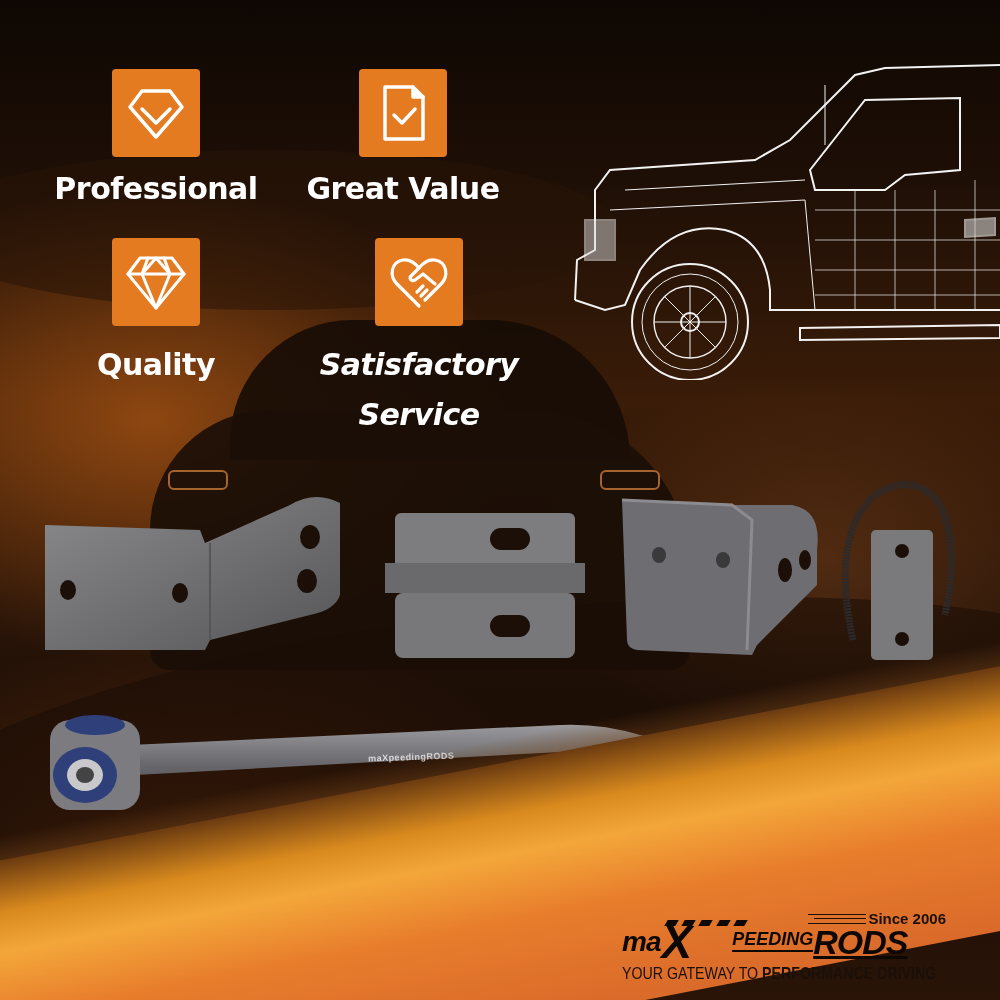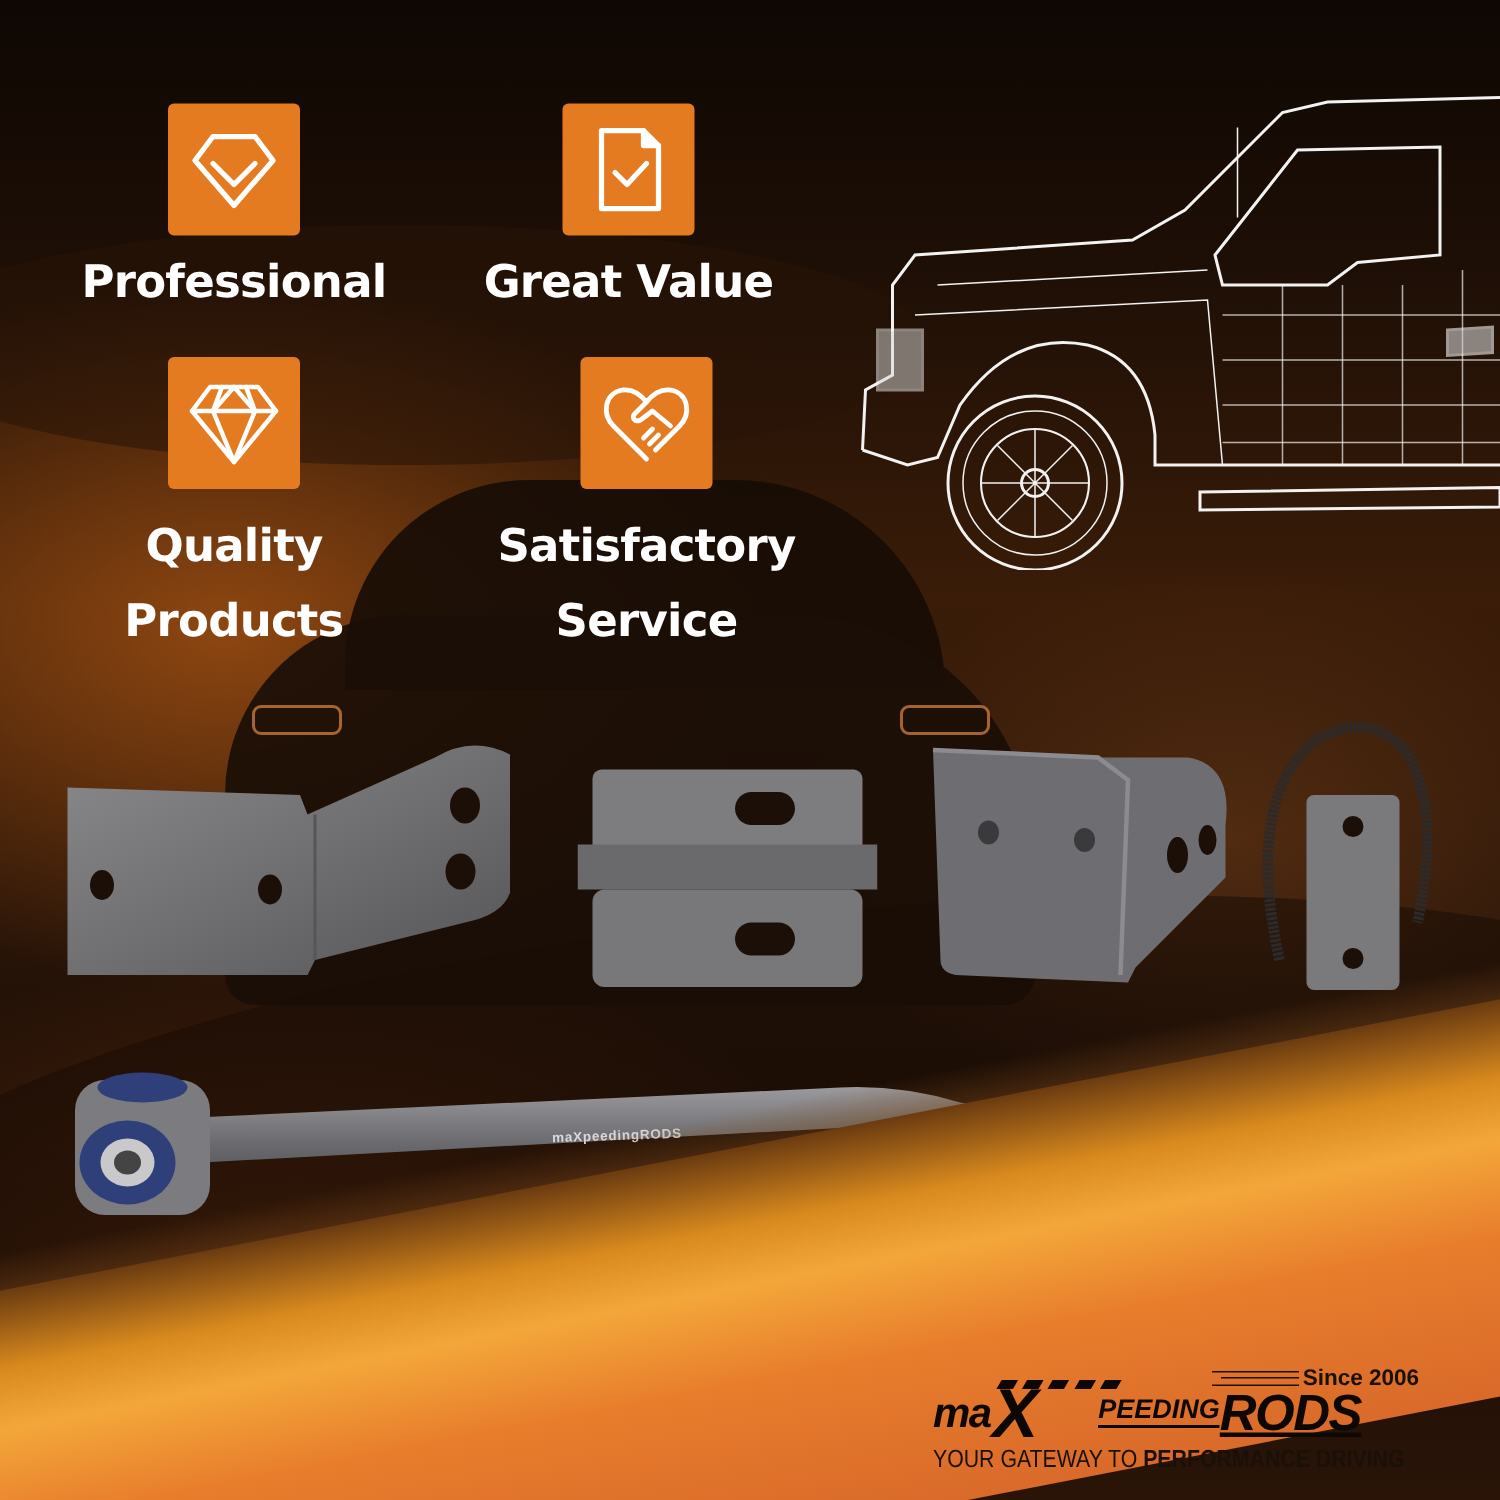--- a/index.html
+++ b/index.html
@@ -30,23 +30,23 @@
   .truck { position: absolute; left: 565px; top: 60px; width: 435px; height: 320px; }
   .truck svg { width: 100%; height: 100%; }
 
   
   .feature { position: absolute; text-align: center; color: #ffffff; }
   .feature .tile { width: 88px; height: 88px; background: #e57b21; border-radius: 4px; margin: 0 auto; display: flex; align-items: center; justify-content: center; }
   .feature .tile svg { width: 64px; height: 64px; }
   .feature .label { font-family: "DejaVu Sans", sans-serif; font-weight: bold; font-size: 30px; line-height: 48px; letter-spacing: -0.5px; white-space: nowrap; margin-top: 8px; }
 
   .f1 { left: 40px;  top: 69px;  width: 232px; }
-  .f2 { left: 300px; top: 69px;  width: 238px; }
+  .f2 { left: 284px; top: 69px;  width: 238px; }
   .f3 { left: 40px;  top: 238px; width: 232px; }
-  .f4 { left: 312px; top: 238px; width: 238px; }
+  .f4 { left: 300px; top: 238px; width: 238px; font-style: italic; }
   .f3 .label, .f4 .label { line-height: 50px; margin-top: 14px; }
 
   
   .part { position: absolute; }
   .metal { background: linear-gradient(160deg, #8c8c8e 0%, #6f6f72 45%, #58585b 100%); }
 
   
   .stripe { position: absolute; left: -100px; top: 880px; width: 1300px; height: 260px;
     background: linear-gradient(180deg, #6b3b10 0%, #d98a1e 20%, #f3a73a 35%, #e87d2c 60%, #d96a2a 100%);
     transform: rotate(-11deg); transform-origin: left top; }
@@ -132,21 +132,20 @@
     <div class="tile">
       <svg viewBox="0 0 64 64" fill="none" stroke="#fff" stroke-width="3" stroke-linejoin="round" stroke-linecap="round">
         <path d="M16 8 L48 8 L60 24 L32 58 L4 24 Z"></path>
         <path d="M4 24 L60 24"></path>
         <path d="M24 8 L18 24 L32 58 L46 24 L40 8"></path>
         <path d="M18 24 L32 8 L46 24"></path>
       </svg>
     </div>
     <div class="label">
       <div>Quality</div>
-      <div>Products</div>
     </div>
   </div>
 
   <div class="feature f4">
     <div class="tile">
       <svg viewBox="0 0 64 64" fill="none" stroke="#fff" stroke-width="3.2" stroke-linejoin="round" stroke-linecap="round">
         <path d="M32 56 L10 34 C2 26 4 12 16 10 C23 9 28 13 32 18 C36 13 41 9 48 10 C60 12 62 26 54 34 L44 44"></path>
         <path d="M32 18 L24 26 C22 28 24 32 28 30 L36 24 L48 34"></path>
         <path d="M44 44 L38 50 M40 40 L34 46 M36 36 L30 42"></path>
       </svg>

